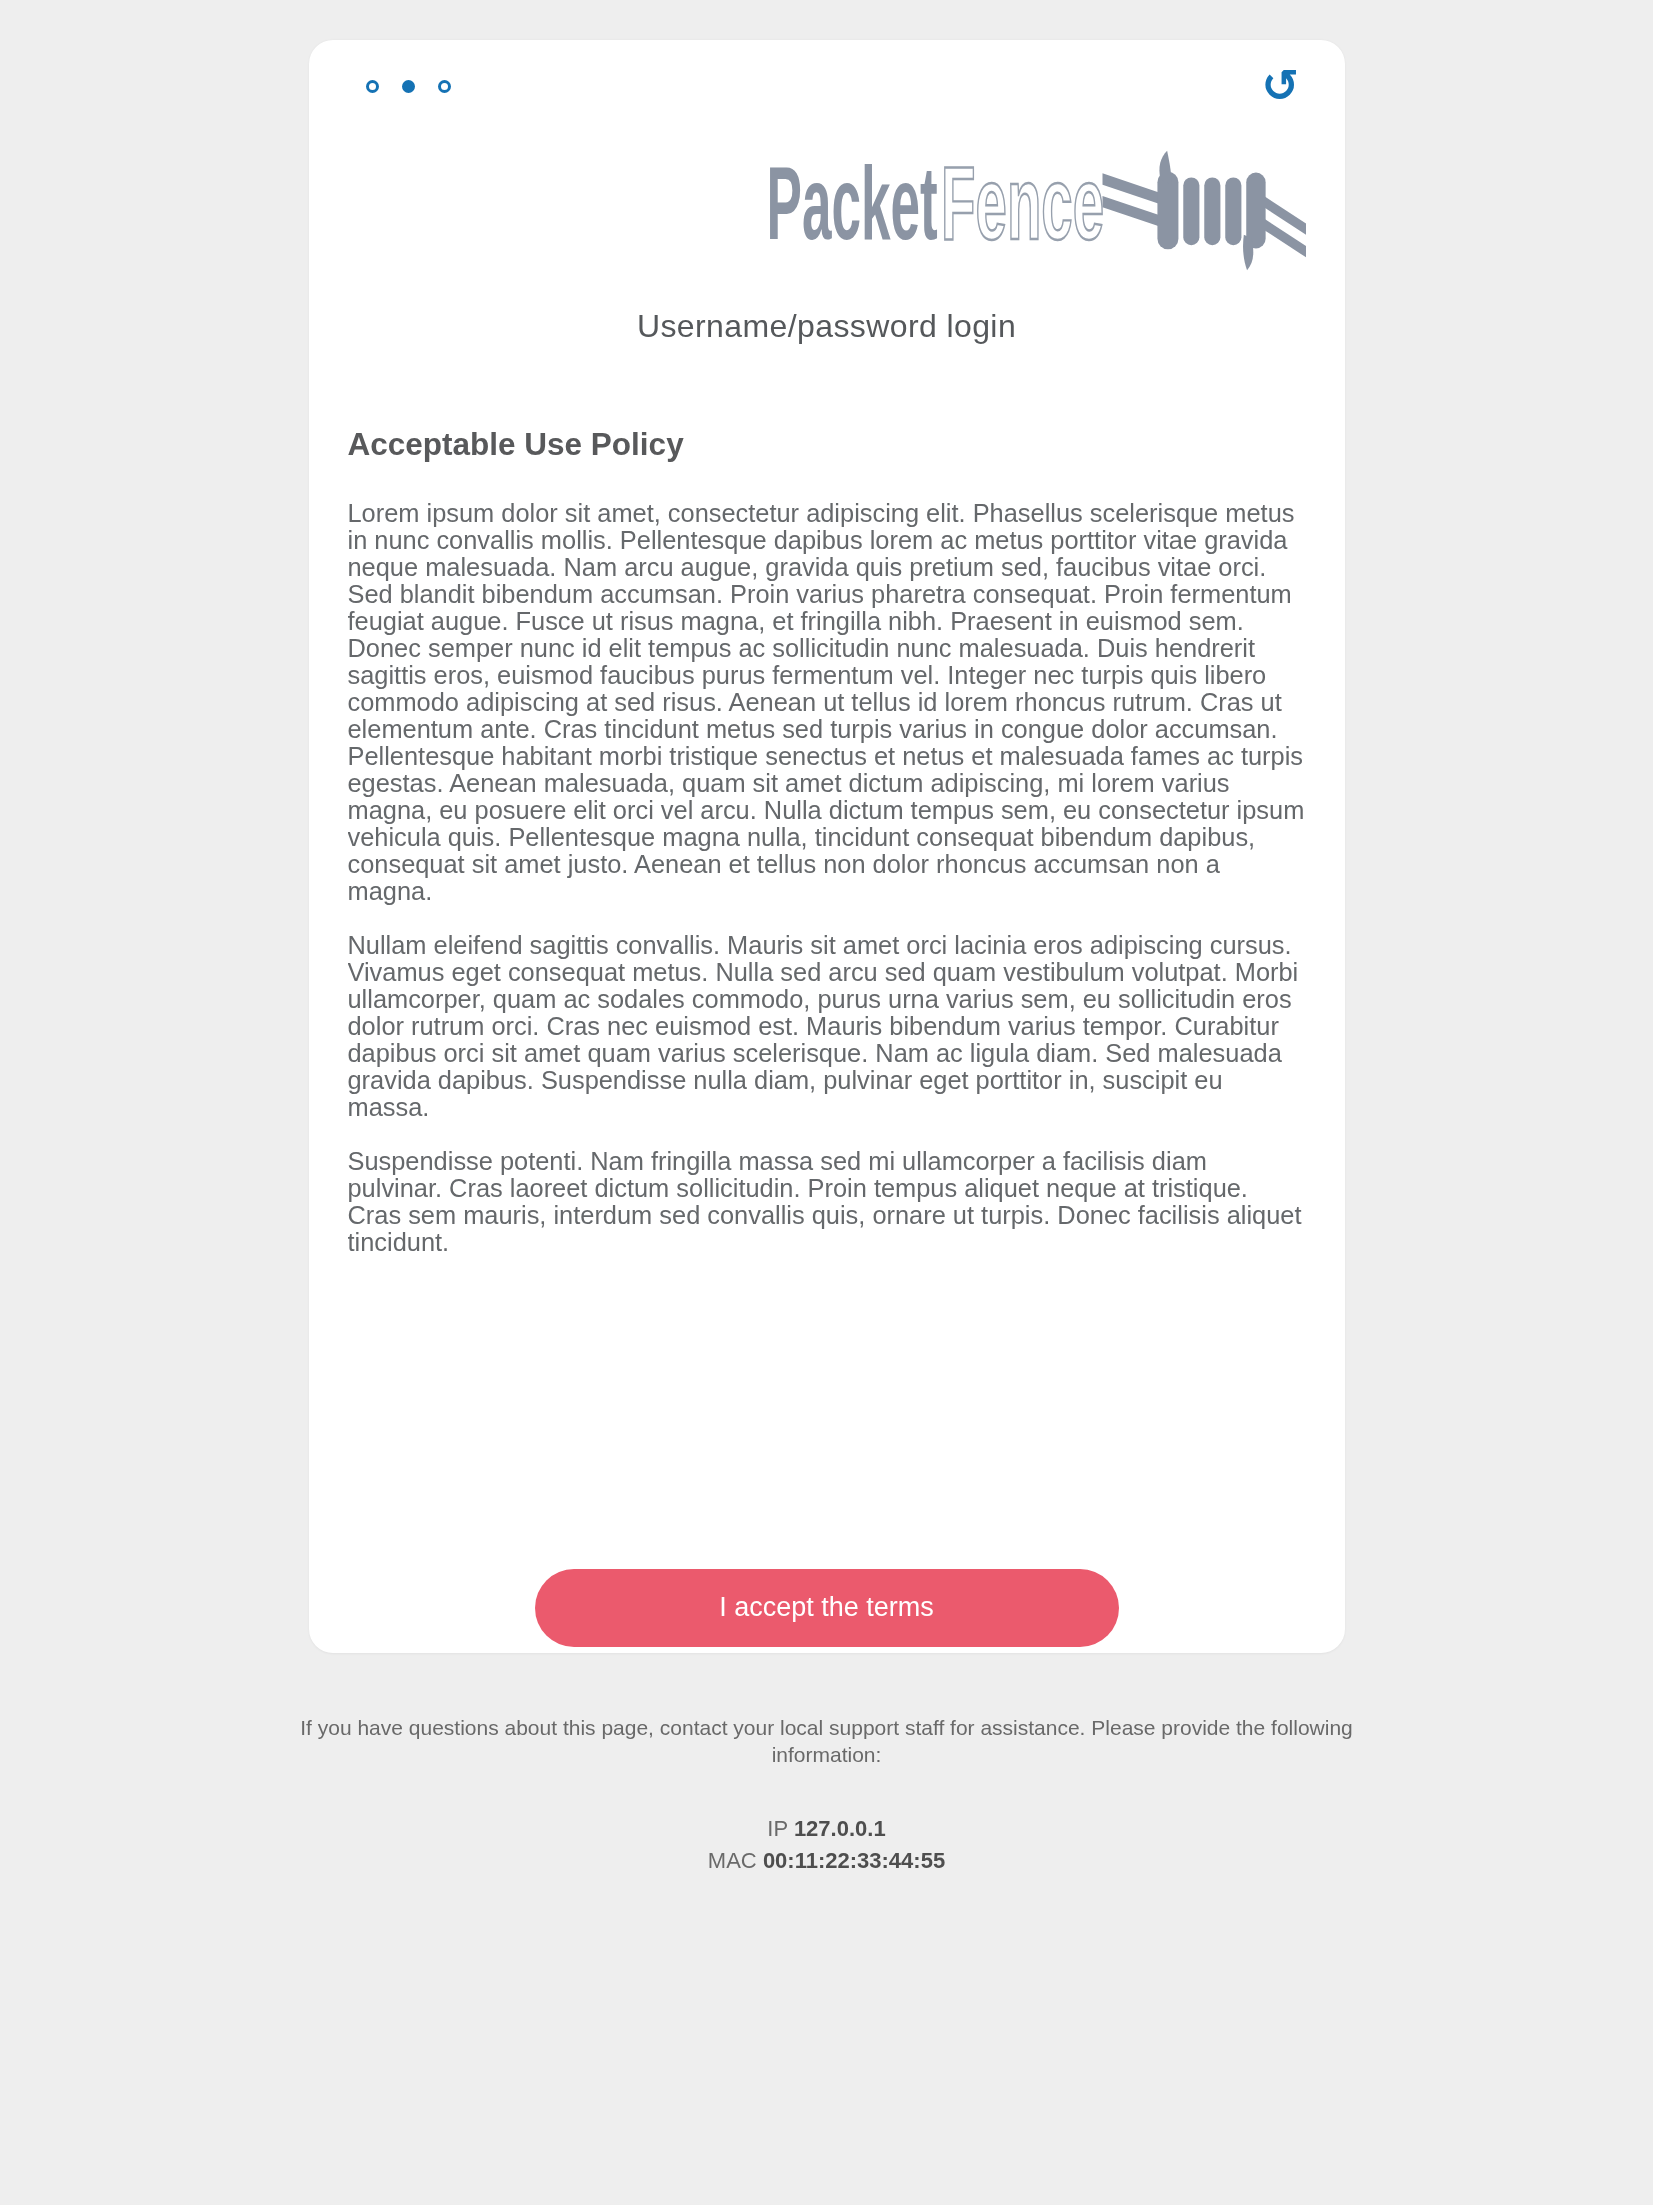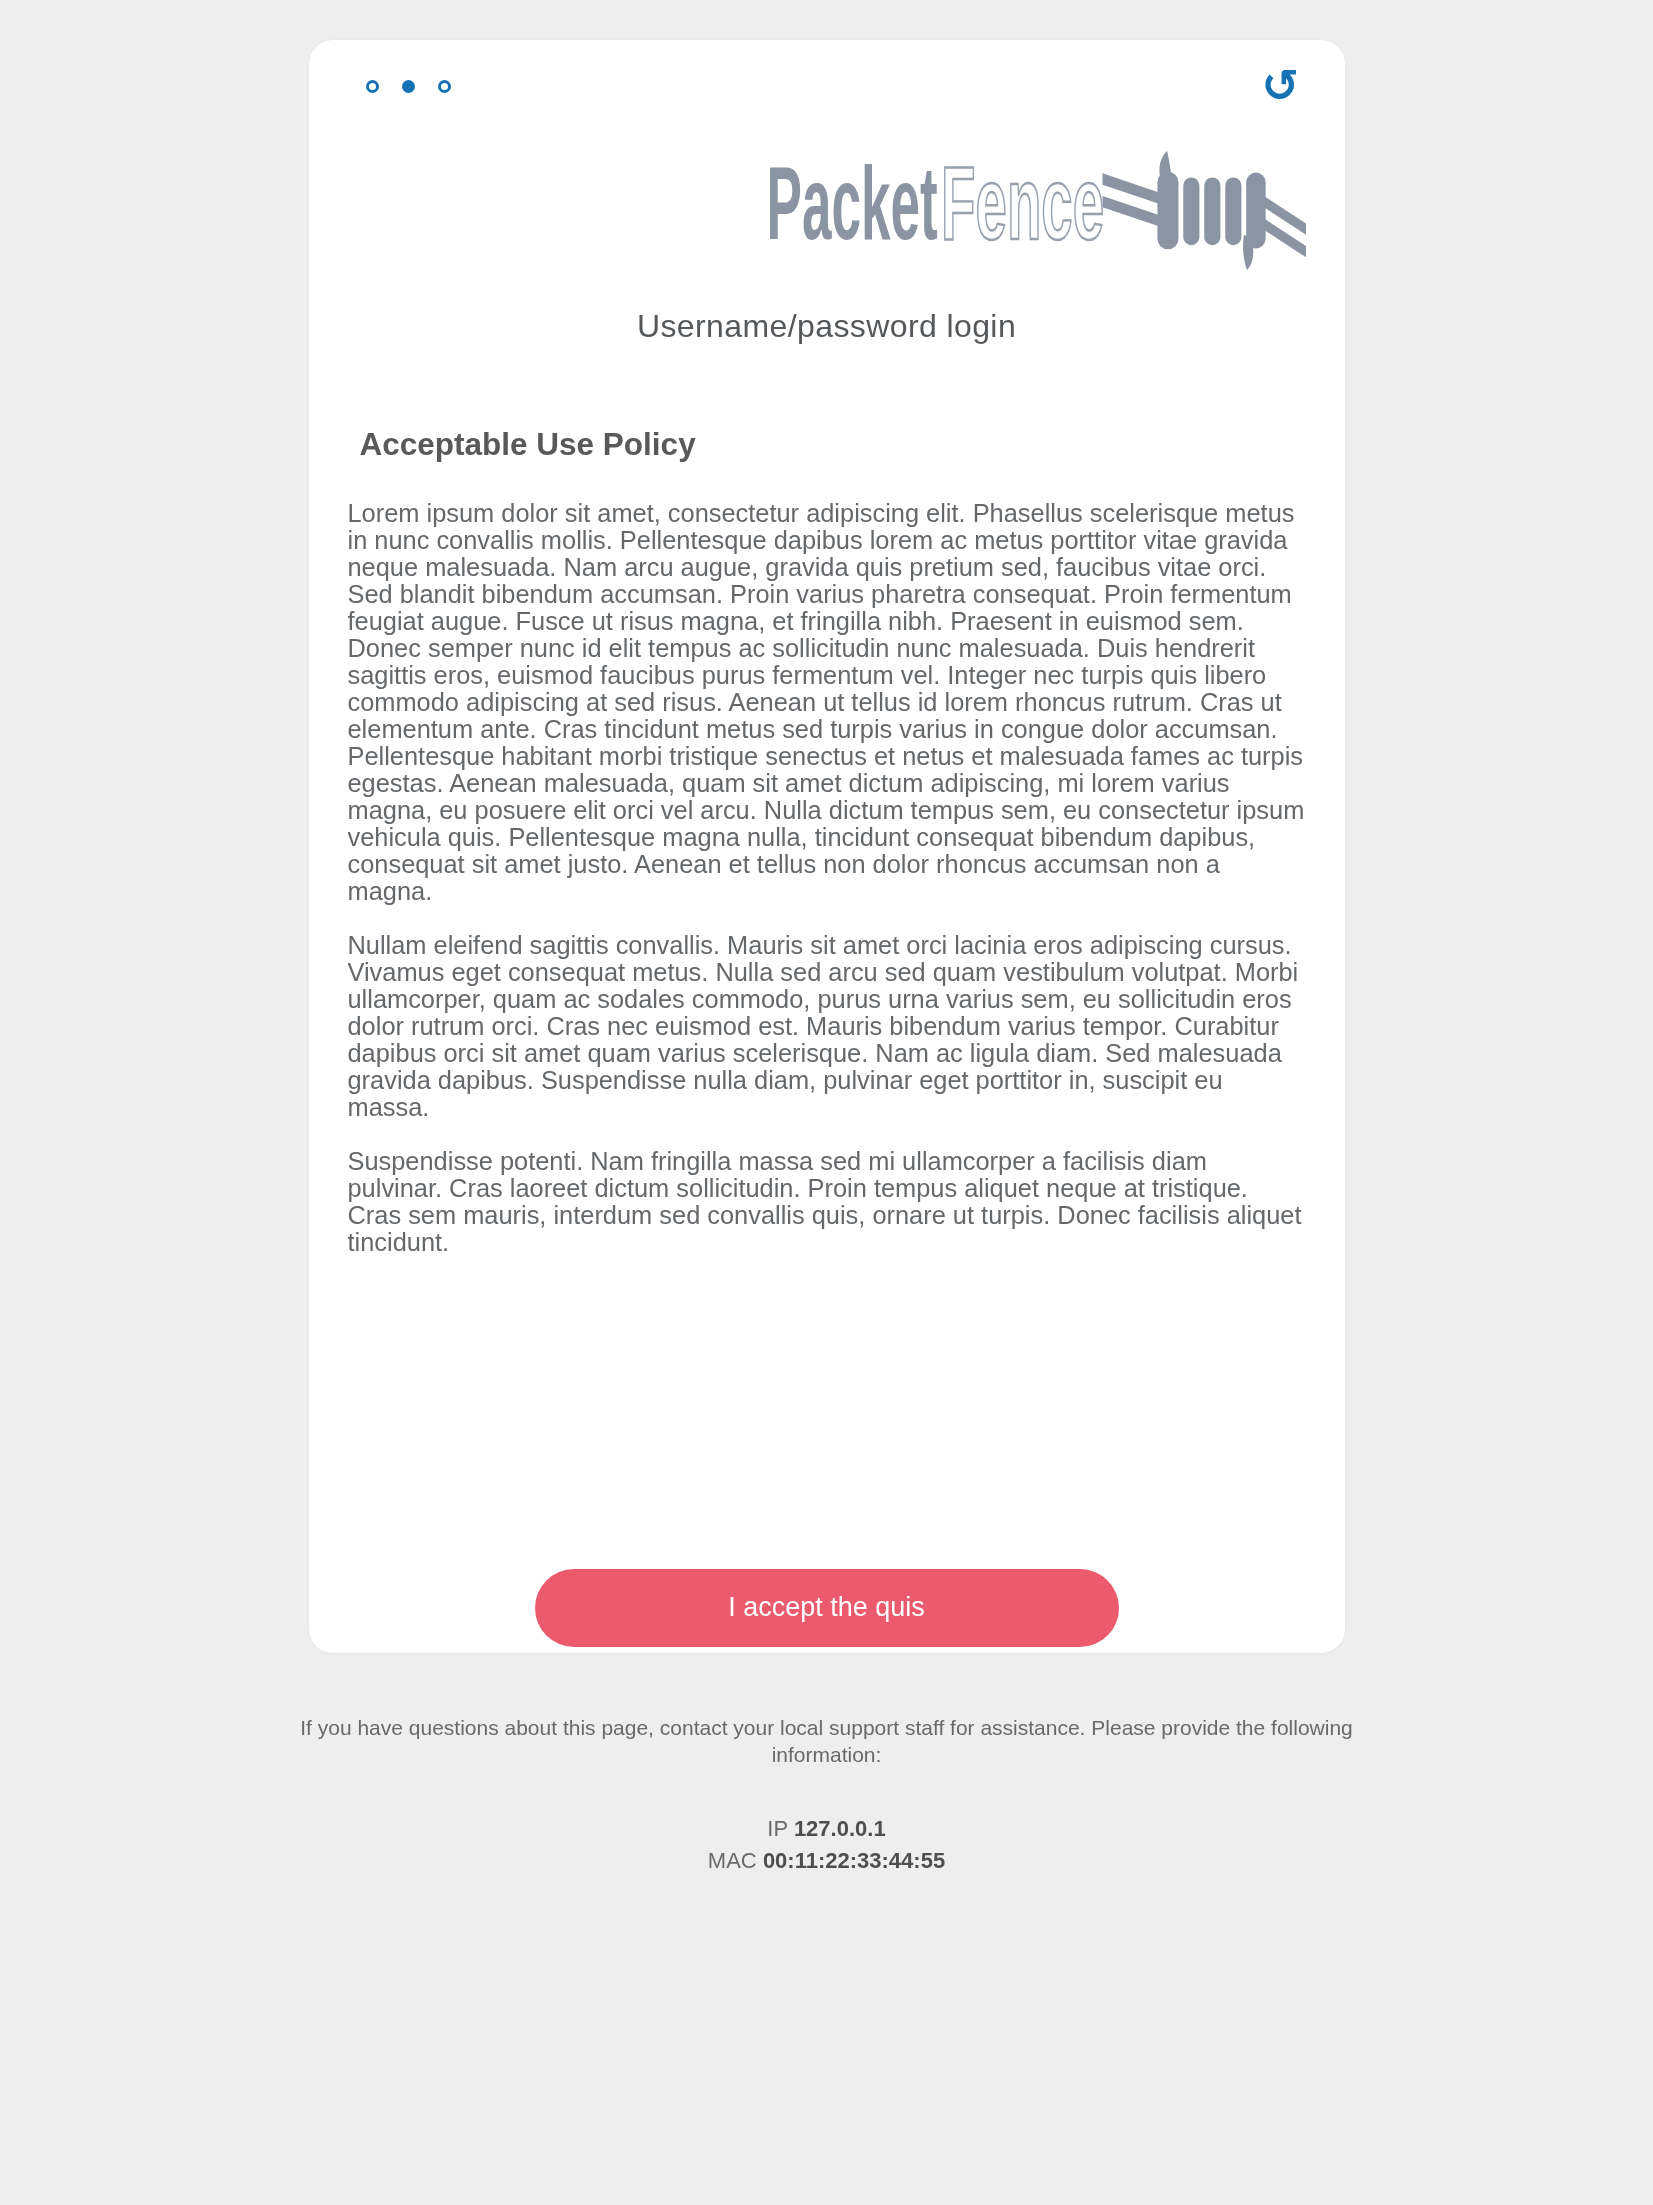--- a/index.html
+++ b/index.html
@@ -37,21 +37,21 @@
   }
   .logo-wrap{text-align:right;margin-top:22.6px;height:123px;}
   .title{
     margin:36px 0 0;text-align:center;
     font-size:32px;font-weight:400;color:#55585b;letter-spacing:0.4px;
   }
   .aup{
     margin-top:81px;height:1107px;overflow:hidden;
   }
   .aup h2{
-    margin:0 12px 37px;font-size:31.5px;font-weight:700;color:#58595b;
+    margin:0 0 37px;font-size:31.5px;font-weight:700;color:#58595b;
   }
   .aup p{
     margin:0 0 27.4px;font-size:25.4px;line-height:27px;color:#65686b;
   }
   .accept-btn{
     display:block;margin:36px auto 0;
     width:584px;height:78px;
     border:none;border-radius:39px;
     background:#eb5a6d;color:#ffffff;
     font-family:"Liberation Sans",sans-serif;
@@ -108,21 +108,21 @@
 
   <div class="aup">
     <h2>Acceptable Use Policy</h2>
     <div id="aup-paragraphs">
         <p>Lorem ipsum dolor sit amet, consectetur adipiscing elit. Phasellus scelerisque metus in nunc convallis mollis. Pellentesque dapibus lorem ac metus porttitor vitae gravida neque malesuada. Nam arcu augue, gravida quis pretium sed, faucibus vitae orci. Sed blandit bibendum accumsan. Proin varius pharetra consequat. Proin fermentum feugiat augue. Fusce ut risus magna, et fringilla nibh. Praesent in euismod sem. Donec semper nunc id elit tempus ac sollicitudin nunc malesuada. Duis hendrerit sagittis eros, euismod faucibus purus fermentum vel. Integer nec turpis quis libero commodo adipiscing at sed risus. Aenean ut tellus id lorem rhoncus rutrum. Cras ut elementum ante. Cras tincidunt metus sed turpis varius in congue dolor accumsan. Pellentesque habitant morbi tristique senectus et netus et malesuada fames ac turpis egestas. Aenean malesuada, quam sit amet dictum adipiscing, mi lorem varius magna, eu posuere elit orci vel arcu. Nulla dictum tempus sem, eu consectetur ipsum vehicula quis. Pellentesque magna nulla, tincidunt consequat bibendum dapibus, consequat sit amet justo. Aenean et tellus non dolor rhoncus accumsan non a magna.</p>
         <p>Nullam eleifend sagittis convallis. Mauris sit amet orci lacinia eros adipiscing cursus. Vivamus eget consequat metus. Nulla sed arcu sed quam vestibulum volutpat. Morbi ullamcorper, quam ac sodales commodo, purus urna varius sem, eu sollicitudin eros dolor rutrum orci. Cras nec euismod est. Mauris bibendum varius tempor. Curabitur dapibus orci sit amet quam varius scelerisque. Nam ac ligula diam. Sed malesuada gravida dapibus. Suspendisse nulla diam, pulvinar eget porttitor in, suscipit eu massa.</p>
         <p>Suspendisse potenti. Nam fringilla massa sed mi ullamcorper a facilisis diam pulvinar. Cras laoreet dictum sollicitudin. Proin tempus aliquet neque at tristique. Cras sem mauris, interdum sed convallis quis, ornare ut turpis. Donec facilisis aliquet tincidunt.</p>
       </div>
   </div>
 
-  <button class="accept-btn">I accept the quis</button>
+  <button class="accept-btn">I accept the terms</button>
 
 </div>
 
 <div class="footer">
   <p class="help">If you have questions about this page, contact your local support staff for assistance. Please provide the following information:</p>
   <div class="netinfo">
     <div>
       <span>IP</span>
       <b>127.0.0.1</b>
     </div>

